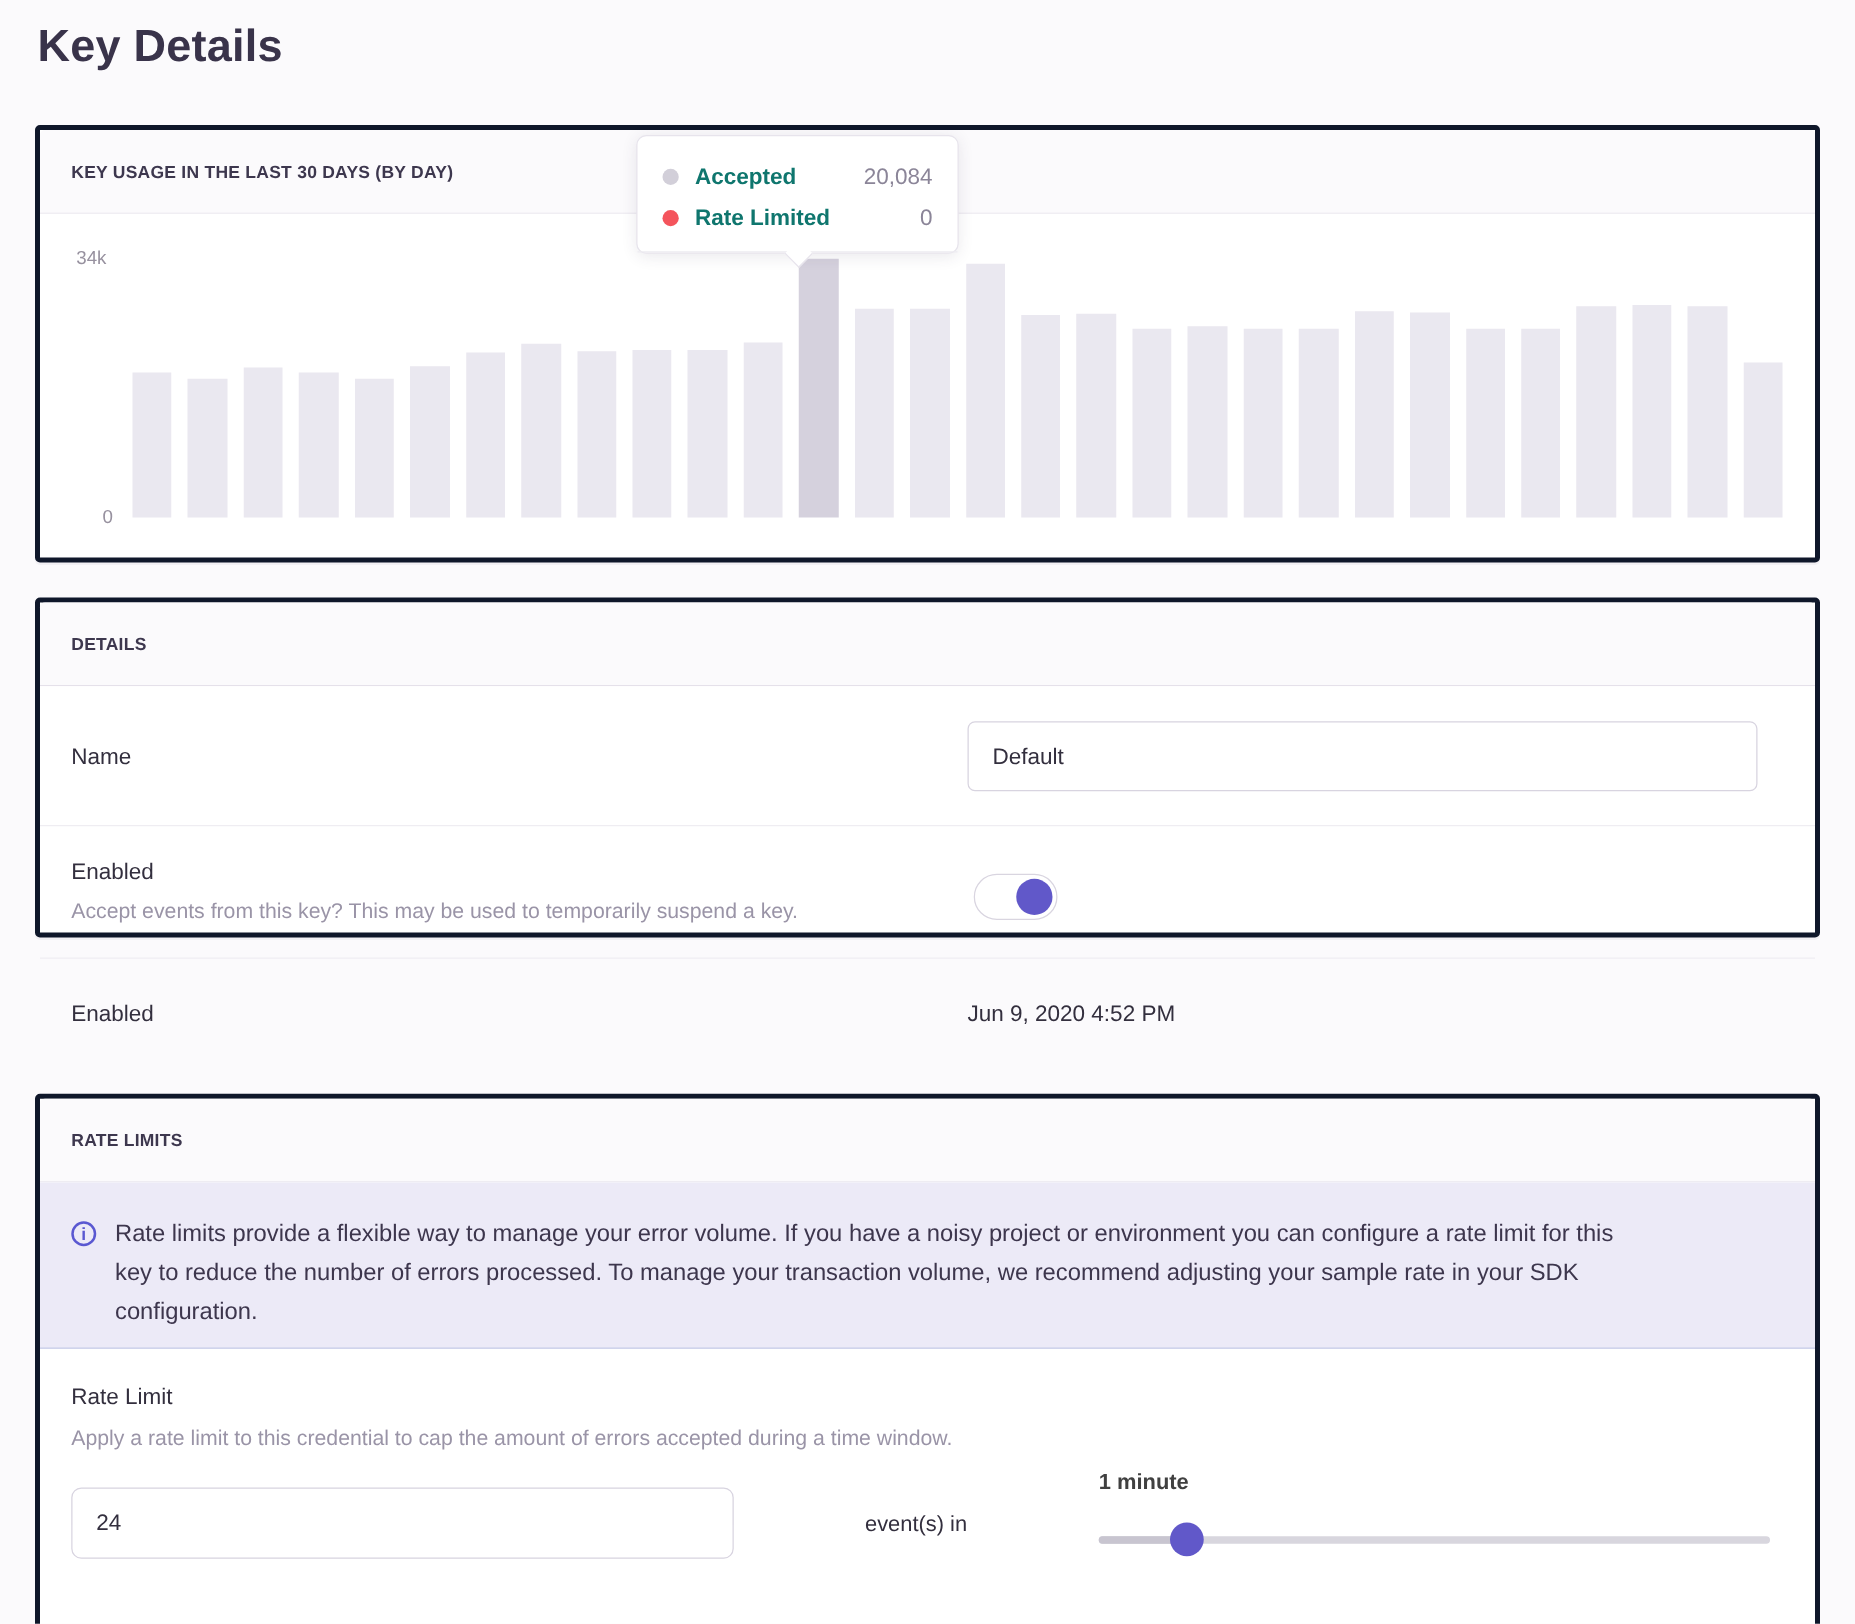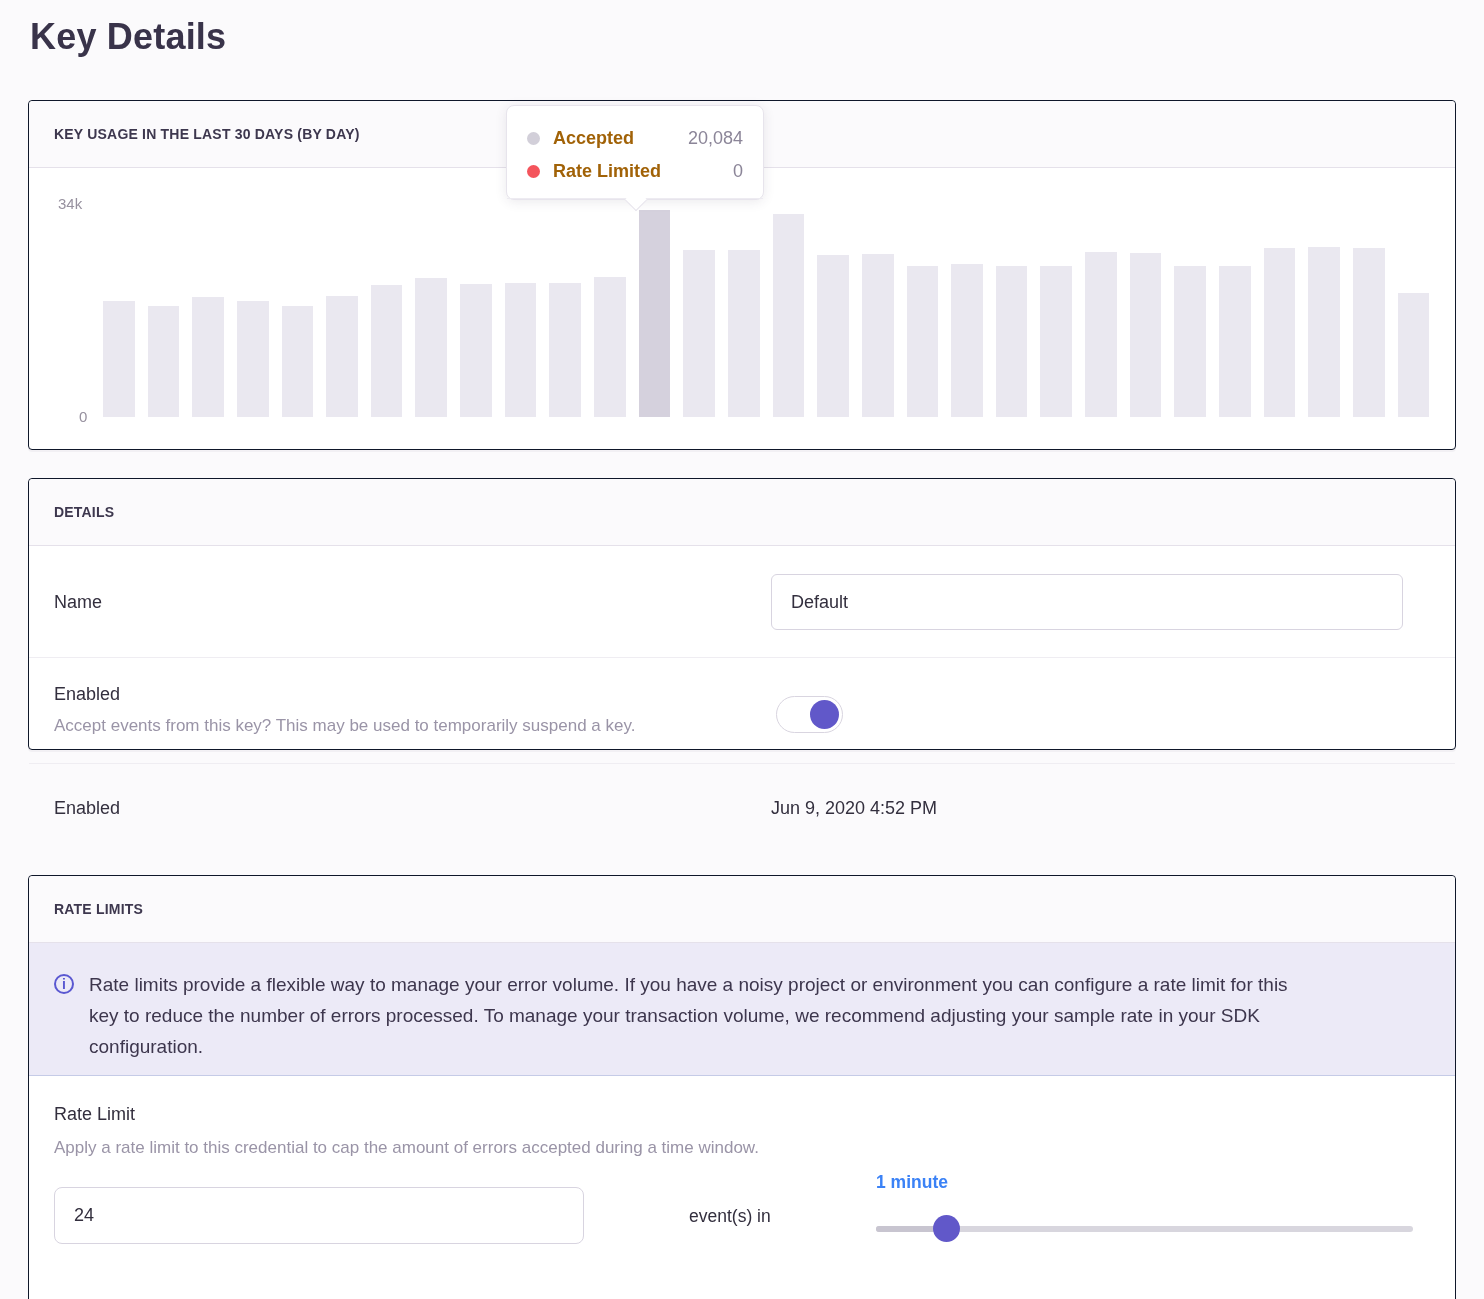--- a/index.html
+++ b/index.html
@@ -10,21 +10,21 @@
     color:#332f3e;
     position:relative;
     overflow:hidden;
   }
   .page-title {
     position:absolute; left:30px; top:16px;
     font-size:36px; font-weight:700; color:#39334a; letter-spacing:0.2px;
   }
   .panel {
     position:absolute; left:28px; width:1428px;
-    background:#ffffff; border:1px solid #0f172a; border-radius:4px;
+    background:#ffffff; border:4px solid #0f172a; border-radius:4px;
     box-shadow:0 2px 0 rgba(37,11,54,0.04);
   }
   .panel-header {
     height:67px; display:flex; align-items:center; padding:0 25px;
     background:#fbfafc; border-bottom:1px solid #e5e1ea;
     border-radius:4px 4px 0 0;
     font-size:14px; font-weight:700; color:#3d374e; letter-spacing:0.2px;
   }
   
   #usage-panel { top:100px; height:350px; }
@@ -39,21 +39,21 @@
   .bar { flex:1 1 0; background:#eae8f0; }
   .bar.hovered { background:#d5d1dd; }
   .chart-tooltip {
     position:absolute; left:477px; top:4px; width:258px; z-index:5;
     background:#ffffff; border:1px solid #e7e4ec; border-radius:8px;
     box-shadow:0 2px 12px rgba(60,50,80,0.10);
   }
   .tooltip-rows { padding:16px 20px 2px 20px; }
   .tooltip-row { display:flex; align-items:center; height:33px; font-size:18px; }
   .legend-dot { width:13px; height:13px; border-radius:50%; margin-right:13px; flex:0 0 auto; }
-  .tooltip-label { color:#a16207; font-weight:600; }
+  .tooltip-label { color:#0f766e; font-weight:600; }
   .tooltip-value { margin-left:auto; color:#8b8598; }
   .tooltip-divider { border-top:1px solid #edebf1; margin-top:8px; }
   .tooltip-date { text-align:center; padding:15px 0 18px 0; font-size:18px; color:#8b8598; }
   .tooltip-arrow {
     position:absolute; bottom:-9px; left:121px; width:16px; height:16px;
     background:#ffffff; transform:rotate(45deg);
     border-right:1px solid #e7e4ec; border-bottom:1px solid #e7e4ec;
   }
   
   #details-panel { top:478px; height:272px; }
@@ -99,21 +99,21 @@
     border:2px solid #5a58d1; border-radius:50%;
     color:#5a58d1; font-size:14px; font-weight:700;
     display:flex; align-items:center; justify-content:center; line-height:1;
   }
   .alert-text { font-size:19px; line-height:31px; color:#3d364d; max-width:1220px; }
   #rate-limit-label { top:228px; font-weight:400; }
   #rate-limit-help { top:262px; }
   #rate-limit-input { position:absolute; left:25px; top:311px; width:530px; height:57px; border-radius:8px; }
   .connector-text { position:absolute; left:660px; top:330px; font-size:17.5px; color:#332f3e; }
   .slider-group { position:absolute; left:847px; top:296px; width:537px; height:80px; }
-  .slider-window-label { font-size:17.5px; font-weight:700; color:#3b82f6; }
+  .slider-window-label { font-size:17.5px; font-weight:700; color:#404040; }
   .slider-track {
     position:absolute; left:0; right:0; top:54px; height:6px;
     background:#d8d6de; border-radius:3px; cursor:pointer;
   }
   .slider-fill { position:absolute; left:0; top:0; bottom:0; background:#c8c5d0; border-radius:3px; }
   .slider-knob {
     position:absolute; top:-11px; width:27px; height:27px; margin-left:-13px;
     background:#6158c9; border-radius:50%; cursor:grab;
   }
 </style>

